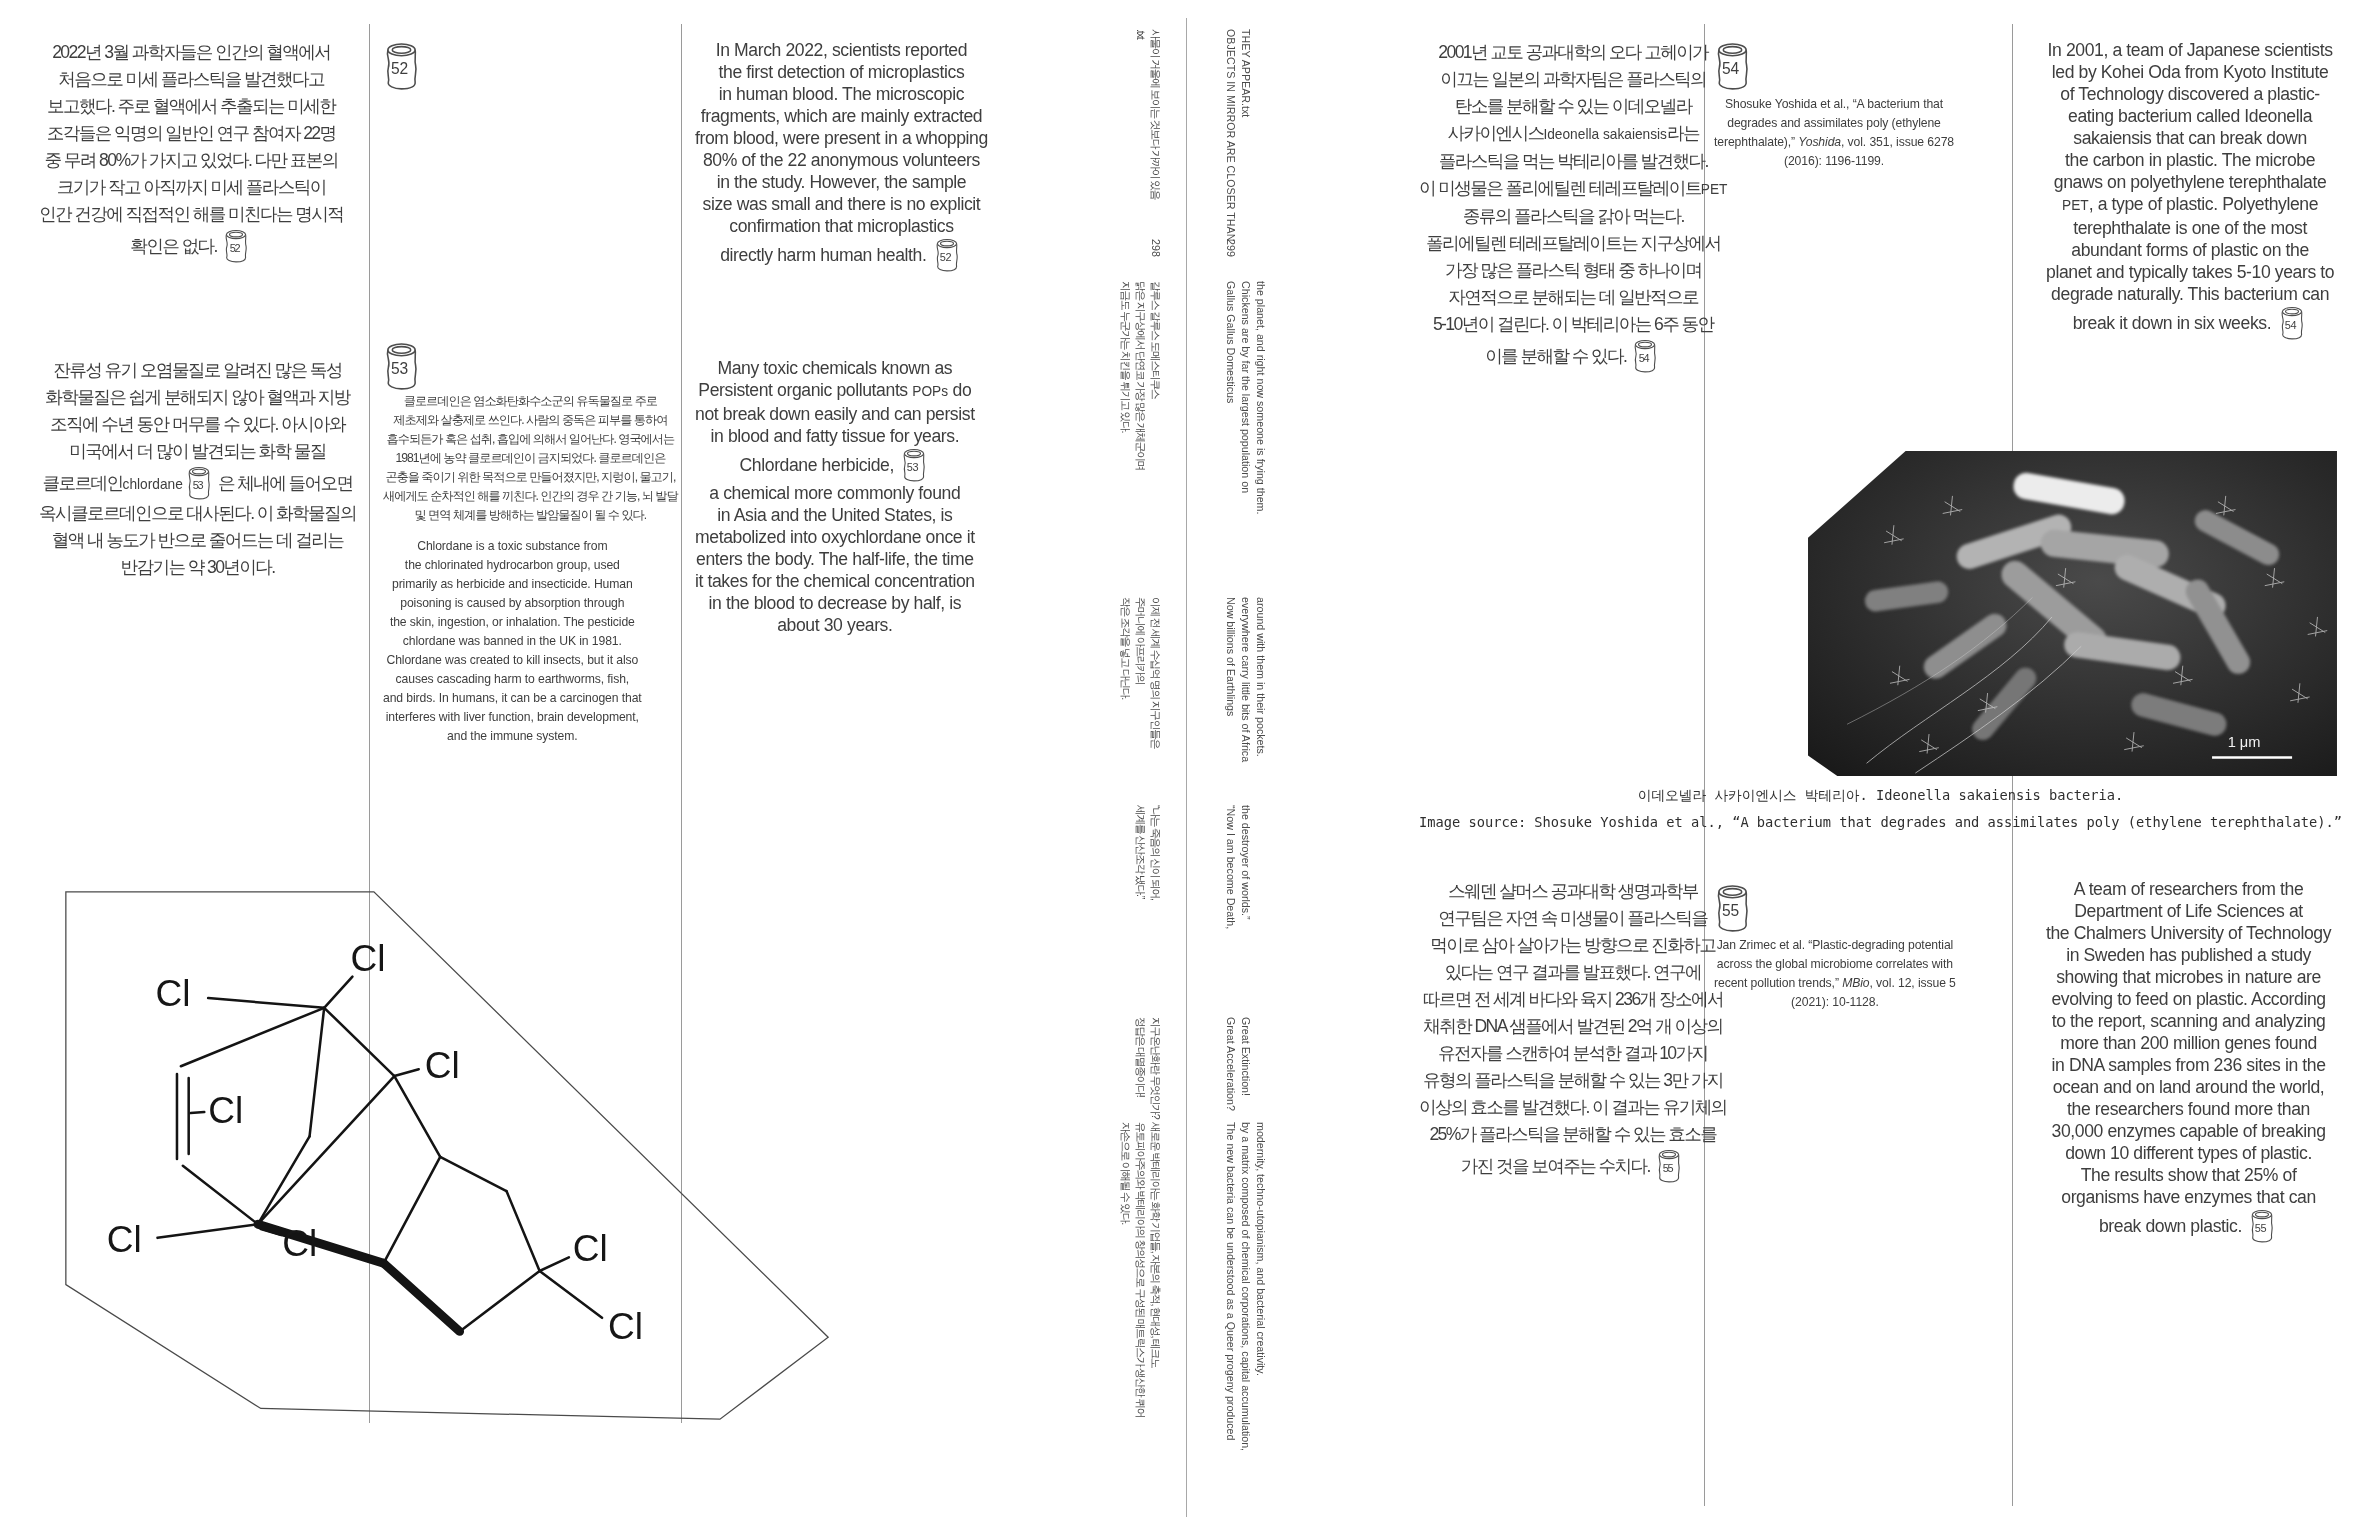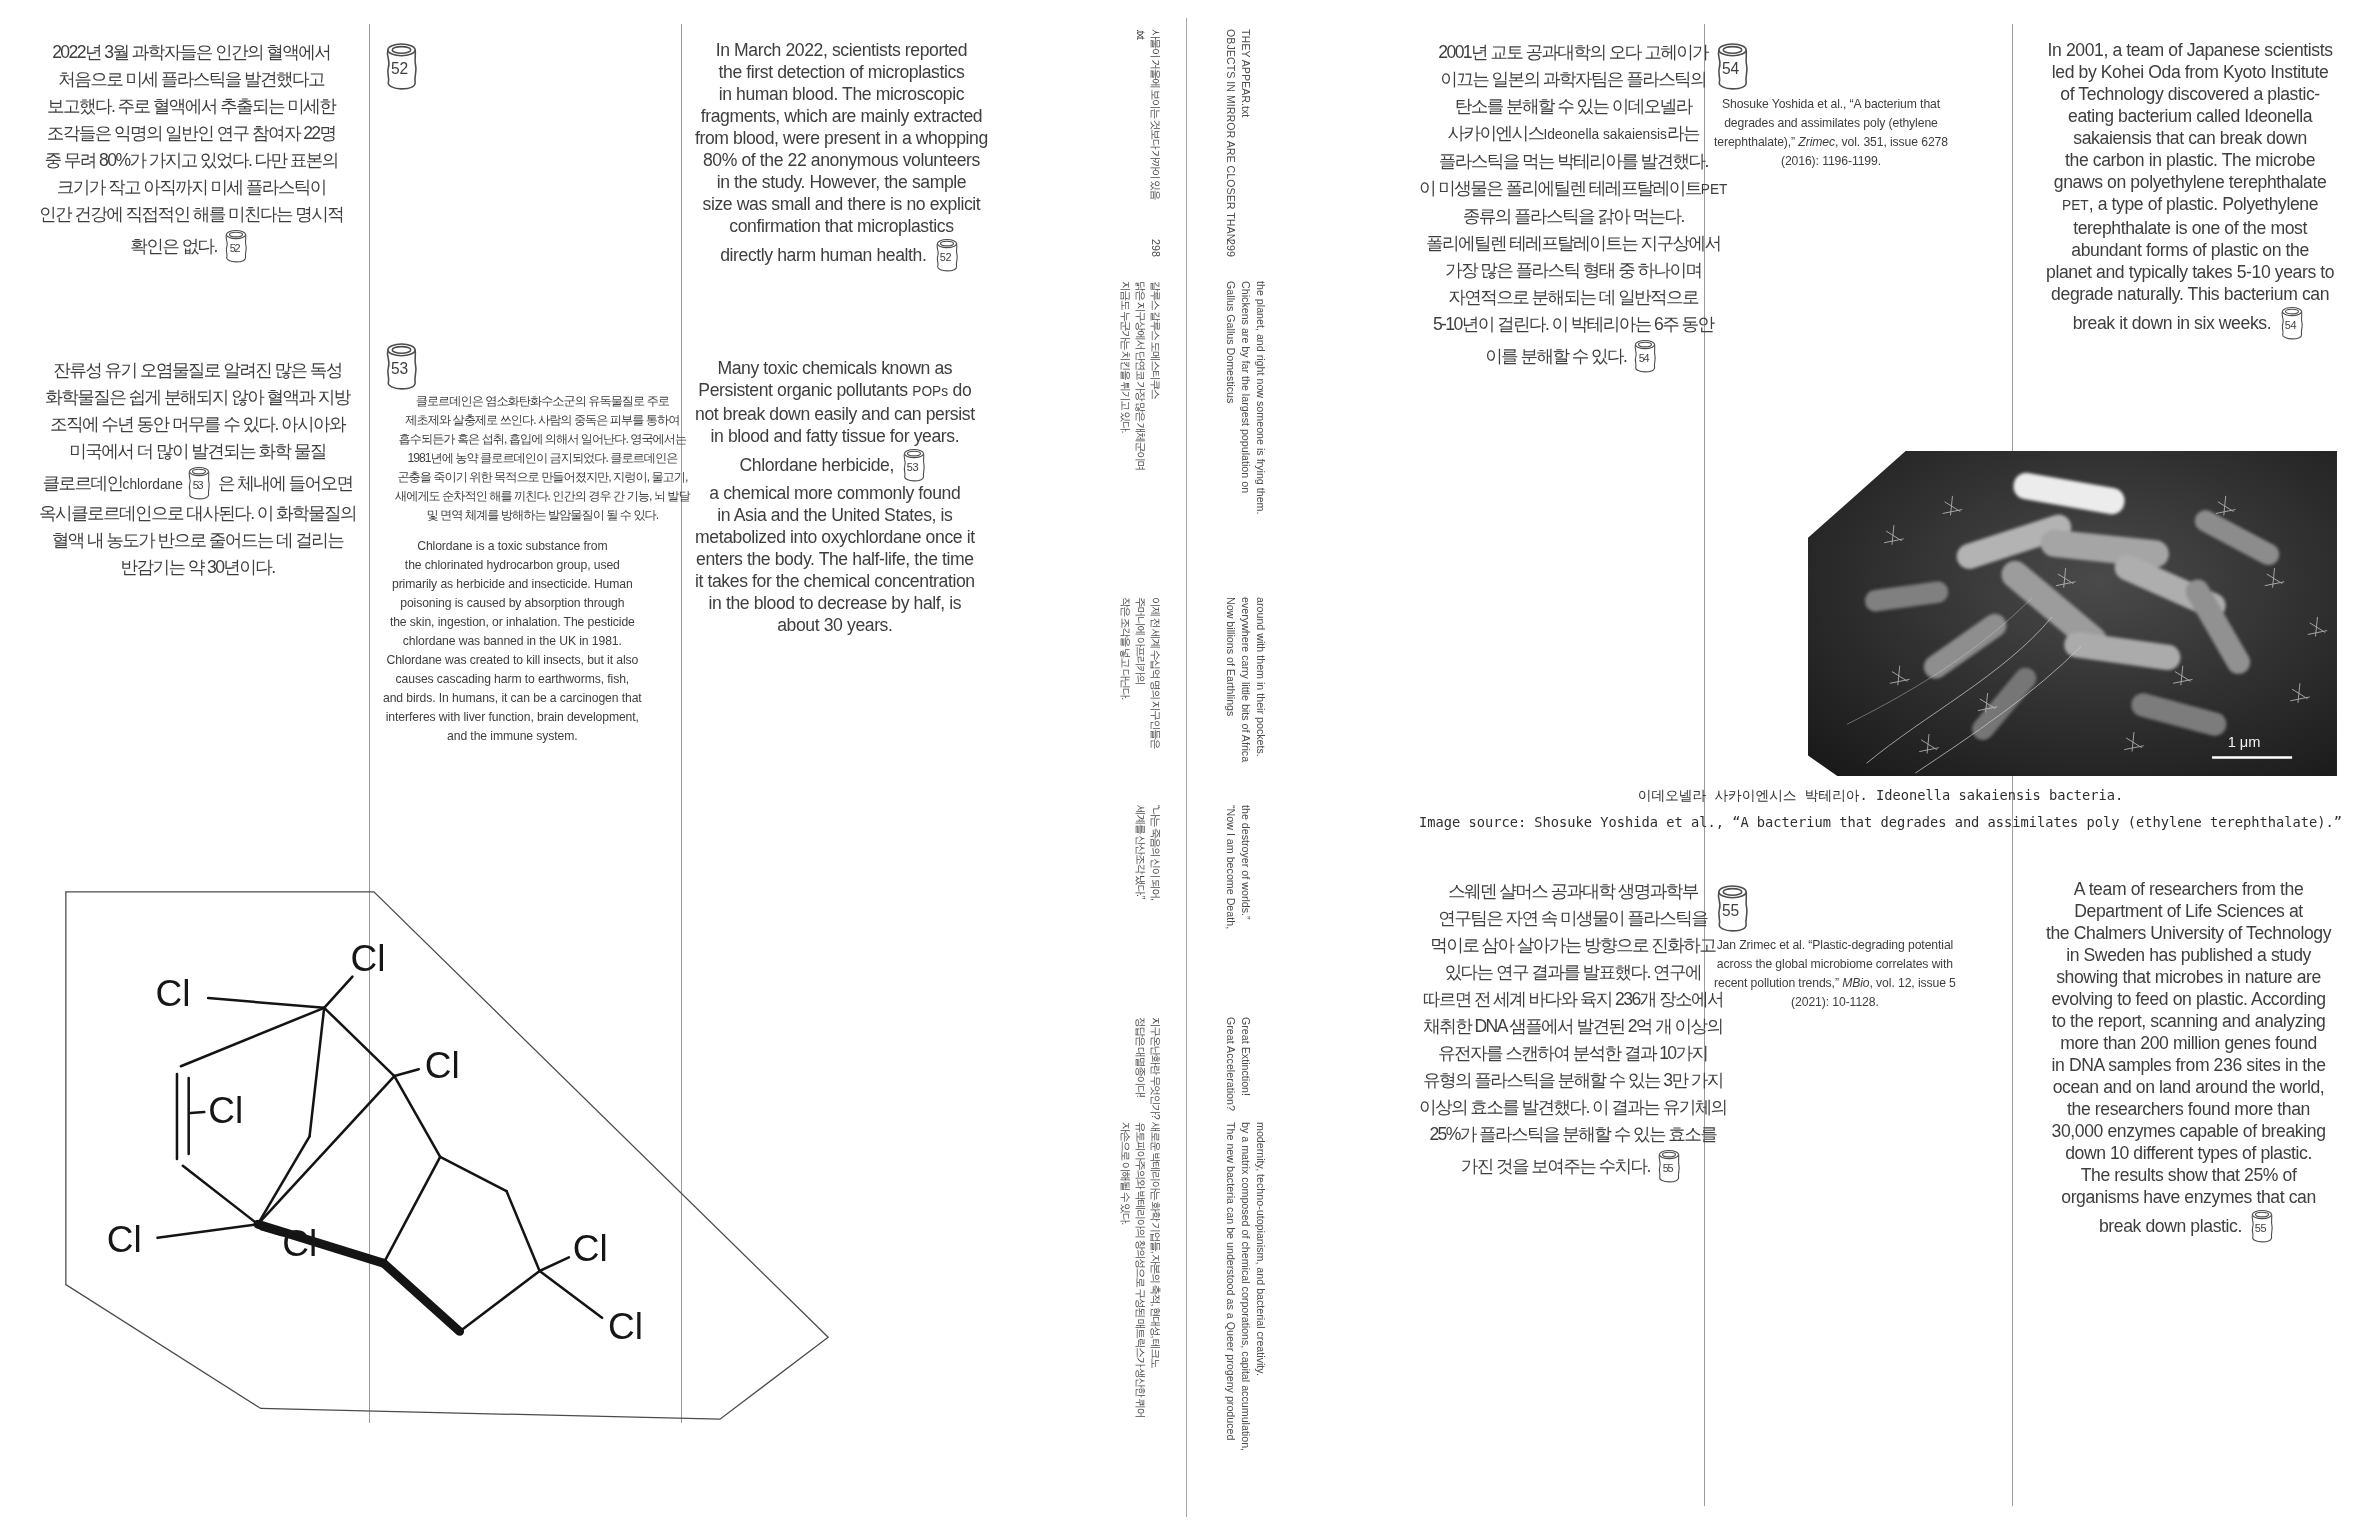--- a/index.html
+++ b/index.html
@@ -8,21 +8,21 @@
   .abs{position:absolute;}
   .pre{white-space:pre;text-align:center;}
   .vrule{position:absolute;width:1px;background:#9a9a9a;}
   
   .kr{font-size:17.6px;letter-spacing:-1.6px;line-height:27px;color:#3e3e3e;}
   .en{font-size:17.6px;letter-spacing:-0.4px;line-height:22px;color:#3e3e3e;}
   .sm{font-size:0.78em;letter-spacing:0;}
   
   .note{font-size:12.2px;letter-spacing:-0.1px;line-height:19px;color:#3e3e3e;}
   .note .it{font-style:italic;}
-  .note-kr{letter-spacing:-1px;margin-left:12px;}
+  .note-kr{letter-spacing:-1px;}
   
   .cap{font-family:"DejaVu Sans Mono","Liberation Mono",monospace;font-size:13.7px;line-height:27px;
        color:#2e2e2e;text-decoration-color:#8a8a8a;text-decoration-thickness:1.2px;
        text-underline-offset:4.9px;}
   
   .spineL{writing-mode:vertical-rl;text-orientation:sideways;font-size:10.7px;line-height:15px;
           letter-spacing:0;color:#4a4a4a;white-space:pre;}
   .spineR{writing-mode:vertical-lr;text-orientation:sideways;font-size:10.7px;line-height:15px;
           color:#4a4a4a;white-space:pre;}
   .spine-kr{letter-spacing:-1.2px;}
@@ -233,21 +233,21 @@
       </svg></div>
 
   <svg class="abs can-svg" style="left:1714px;top:41px" width="37" height="49" viewBox="0 0 38 50">
       <path d="M5,9 C3,16 8,20 5.5,27 C3.5,33 7,38 5.5,42 C4.5,46 11,49 19,49 C28,49 33.5,46.5 33,42 C32,36 35,31 33.5,25 C32,19 34,13 33,9" fill="#fff"></path>
       <ellipse cx="19" cy="9" rx="14" ry="6" fill="#fff"></ellipse>
       <ellipse cx="19" cy="9" rx="9.5" ry="3.4" fill="none" stroke-width="1.1"></ellipse>
       <text x="17" y="34" text-anchor="middle" font-size="16" stroke="none">54</text>
     </svg>
   <div class="abs note pre" style="left:1714px;top:95px"><span>Shosuke Yoshida et al., “A bacterium that
 degrades and assimilates poly (ethylene
-terephthalate),” </span><span class="it">Zrimec</span><span>, vol. 351, issue 6278
+terephthalate),” </span><span class="it">Yoshida</span><span>, vol. 351, issue 6278
 (2016): 1196-1199.</span></div>
 
   <div class="abs en pre" style="left:2046px;top:39px"><span>In 2001, a team of Japanese scientists
 led by Kohei Oda from Kyoto Institute
 of Technology discovered a plastic-
 eating bacterium called Ideonella
 sakaiensis that can break down
 the carbon in plastic. The microbe
 gnaws on polyethylene terephthalate
 </span><span class="sm">PET</span><span>, a type of plastic. Polyethylene

